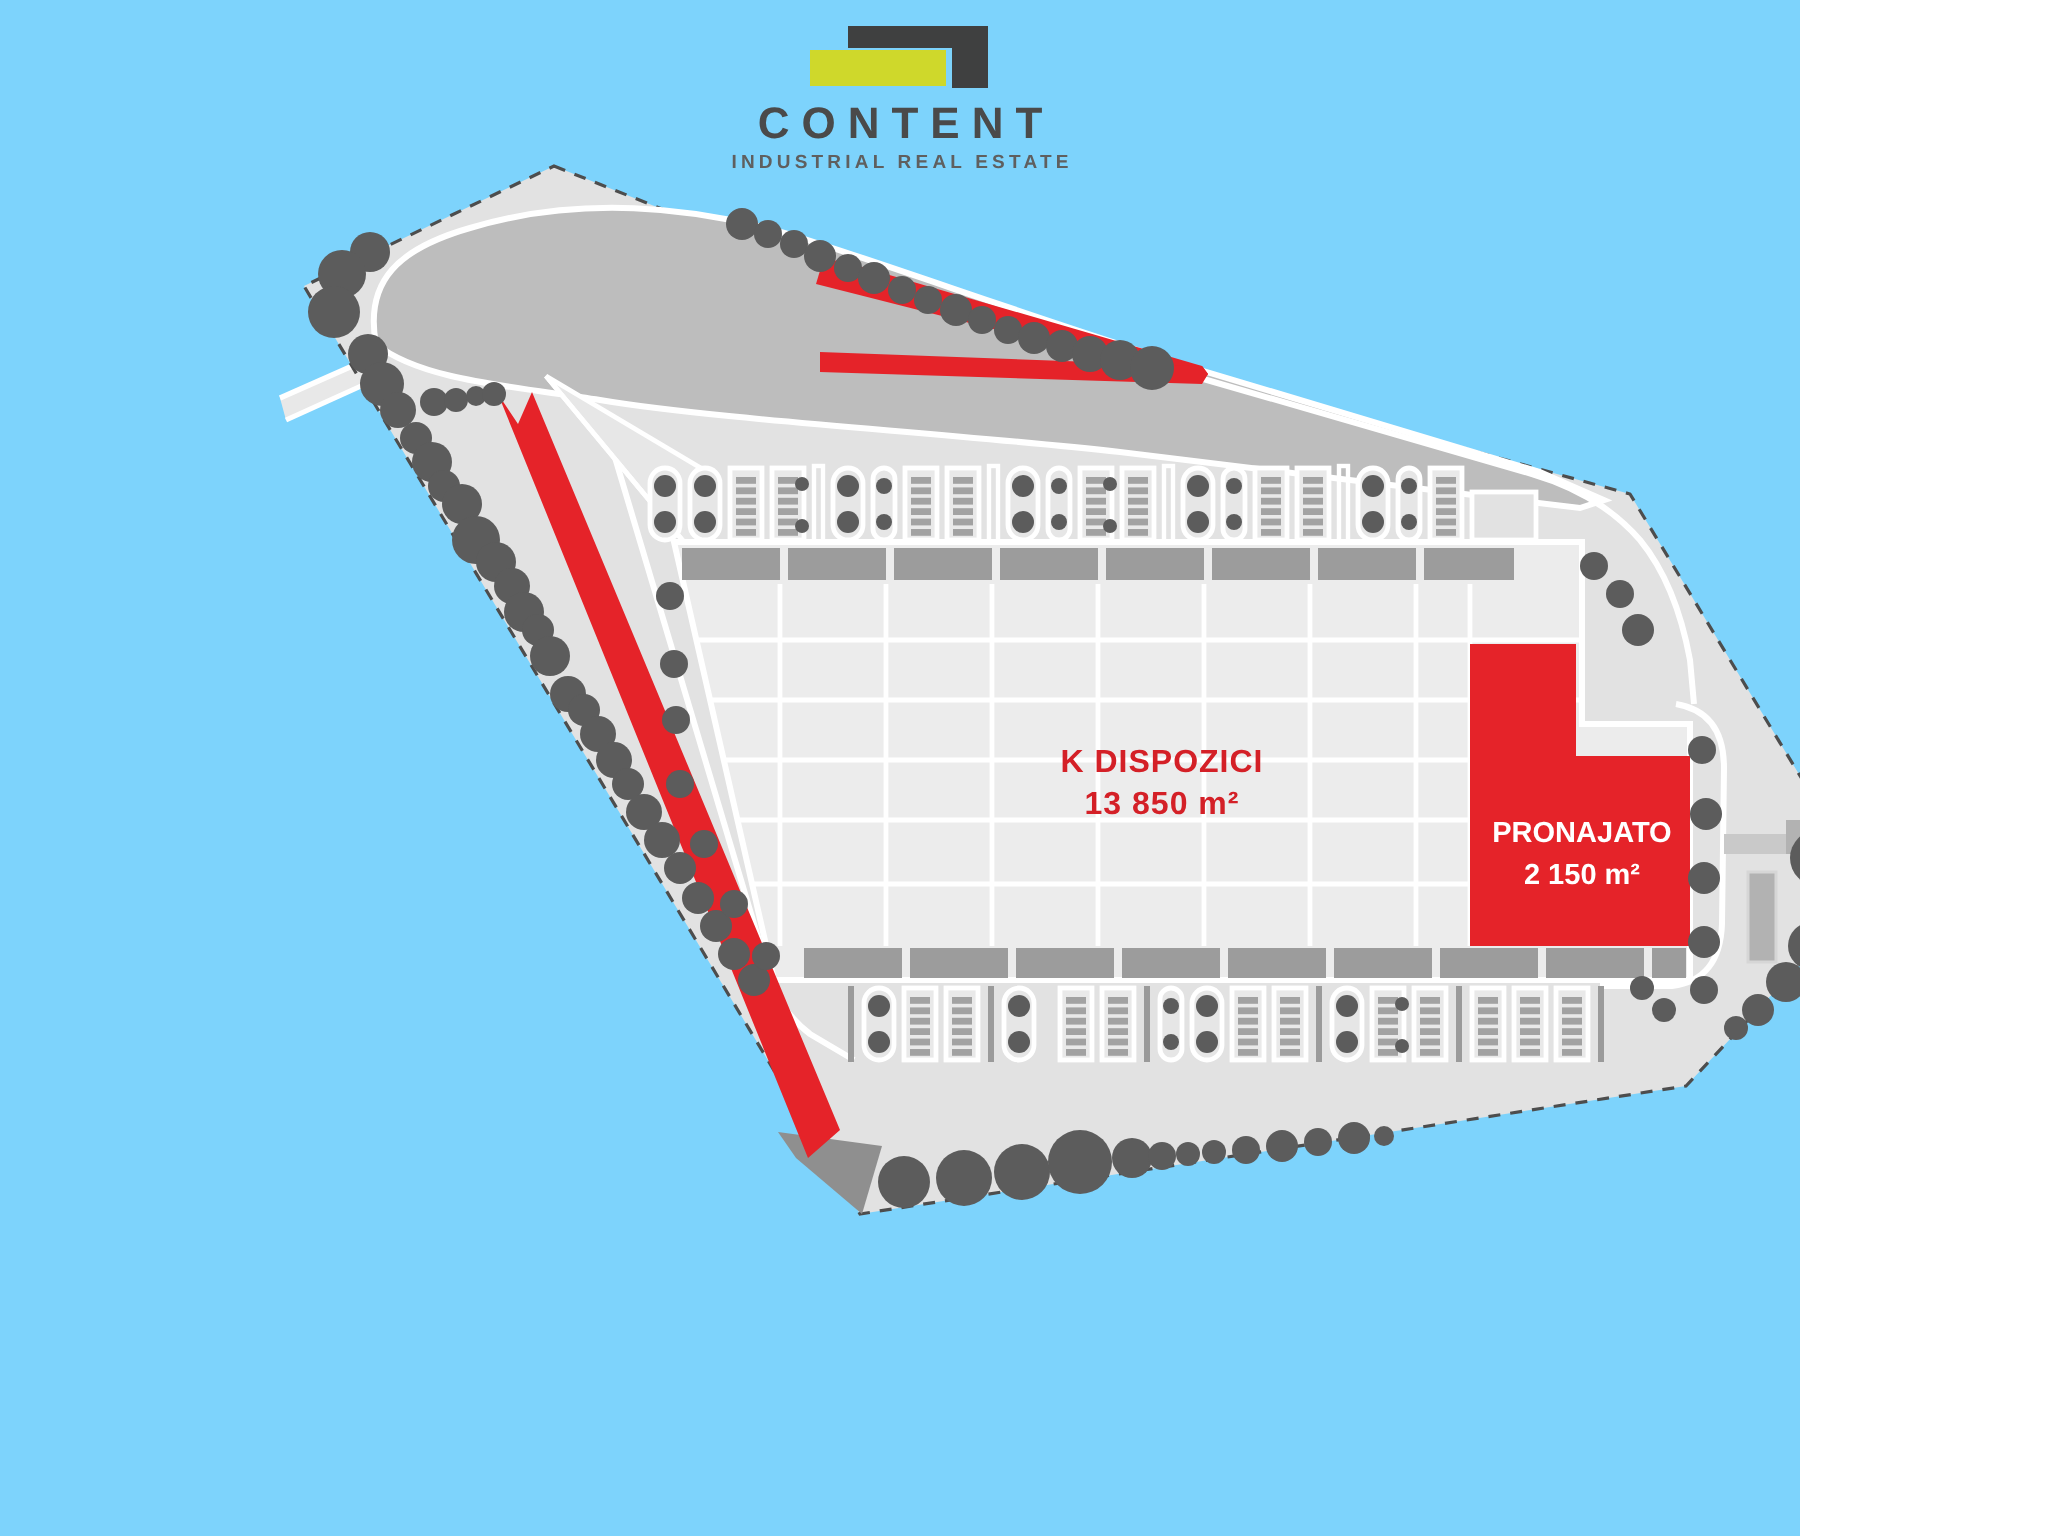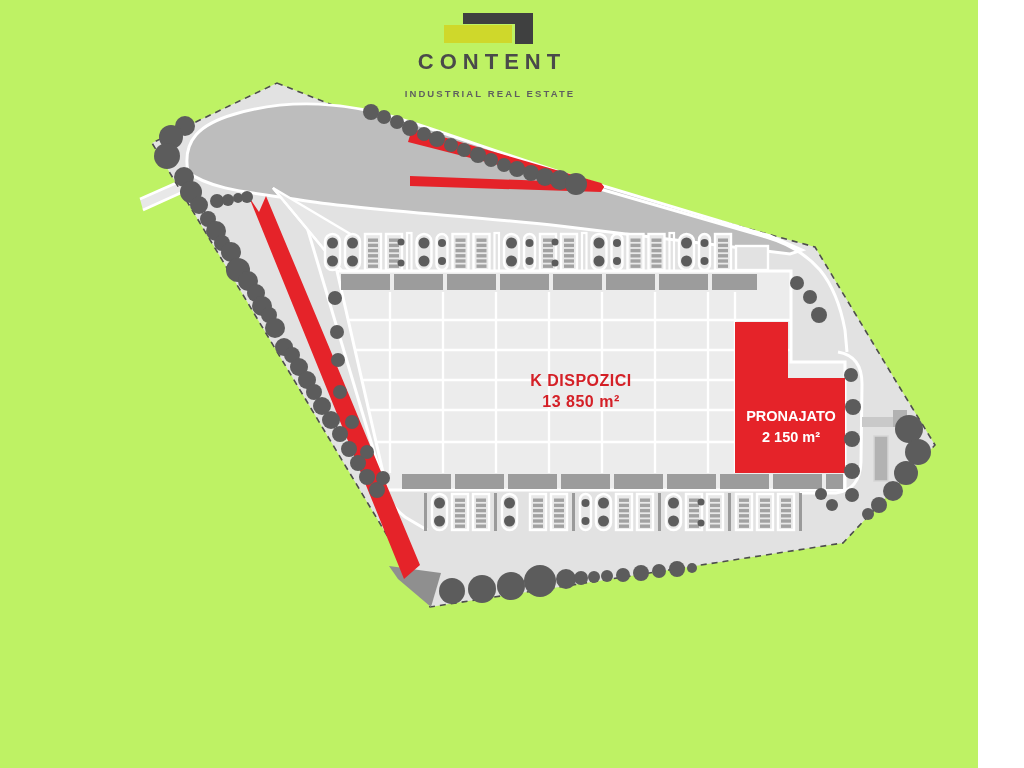--- a/index.html
+++ b/index.html
@@ -1,28 +1,28 @@
 <!DOCTYPE html>
 <html><head>
 <meta charset="utf-8">
 <style>
   html,body{margin:0;padding:0;background:#fff;}
-  .stage{position:relative;width:978px;height:768px;background:#bef264;overflow:hidden;
+  .stage{position:relative;width:900px;height:768px;background:#7dd3fc;overflow:hidden;
          font-family:"Liberation Sans",sans-serif;}
   .plan-svg{position:absolute;left:0;top:0;z-index:1;}
   .logo{position:absolute;top:13px;left:0;right:0;z-index:2;display:flex;
         flex-direction:column;align-items:center;pointer-events:none;}
   .logo-mark{position:relative;width:90px;height:33px;}
   .logo-mark .bar,.logo-mark .col,.logo-mark .accent{position:absolute;}
   .logo-mark .bar{left:19px;top:0;width:70px;height:11px;}
   .logo-mark .col{left:71px;top:0;width:18px;height:31px;}
   .logo-mark .accent{left:0;top:12px;width:68px;height:18px;}
   .logo-title{margin-top:5px;font-size:22px;font-weight:bold;color:#4a4a4a;
               letter-spacing:6px;padding-left:6px;line-height:1;}
-  .logo-subtitle{margin-top:16px;font-size:9.5px;font-weight:bold;color:#5f5f5f;
+  .logo-subtitle{margin-top:4px;font-size:9.5px;font-weight:bold;color:#5f5f5f;
                  letter-spacing:2.1px;padding-left:2px;line-height:1;}
   text{font-family:"Liberation Sans",sans-serif;font-weight:bold;}
   .area-label-red{letter-spacing:.5px;}
 </style>
 </head>
 <body>
 
 <div class="stage">
 
   <div class="logo">

